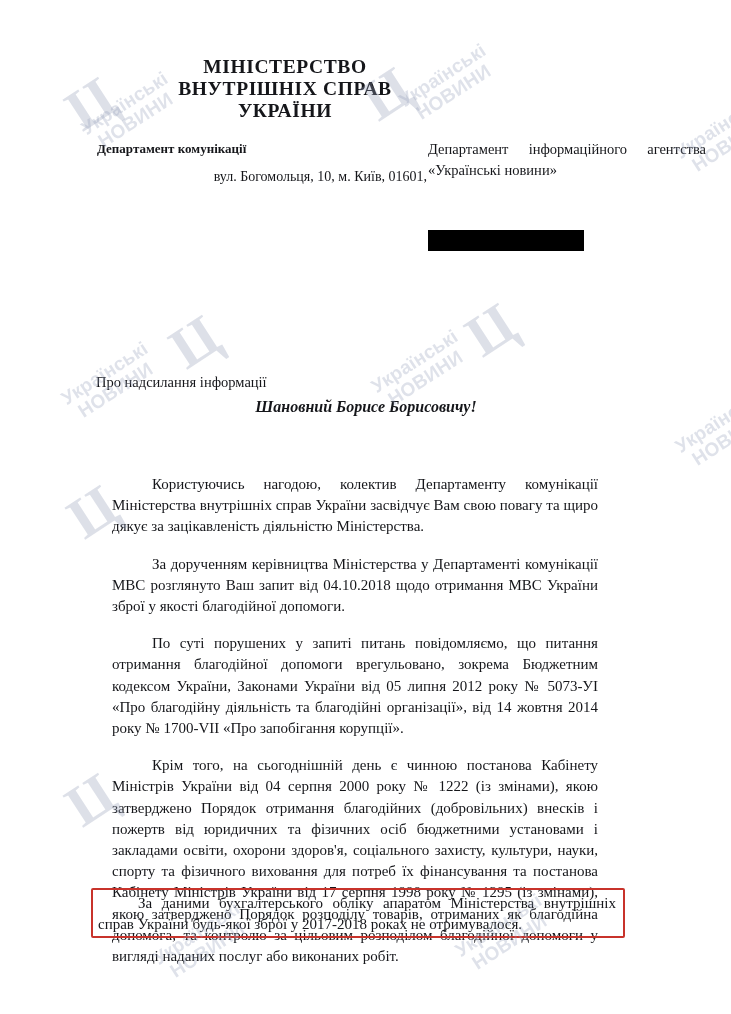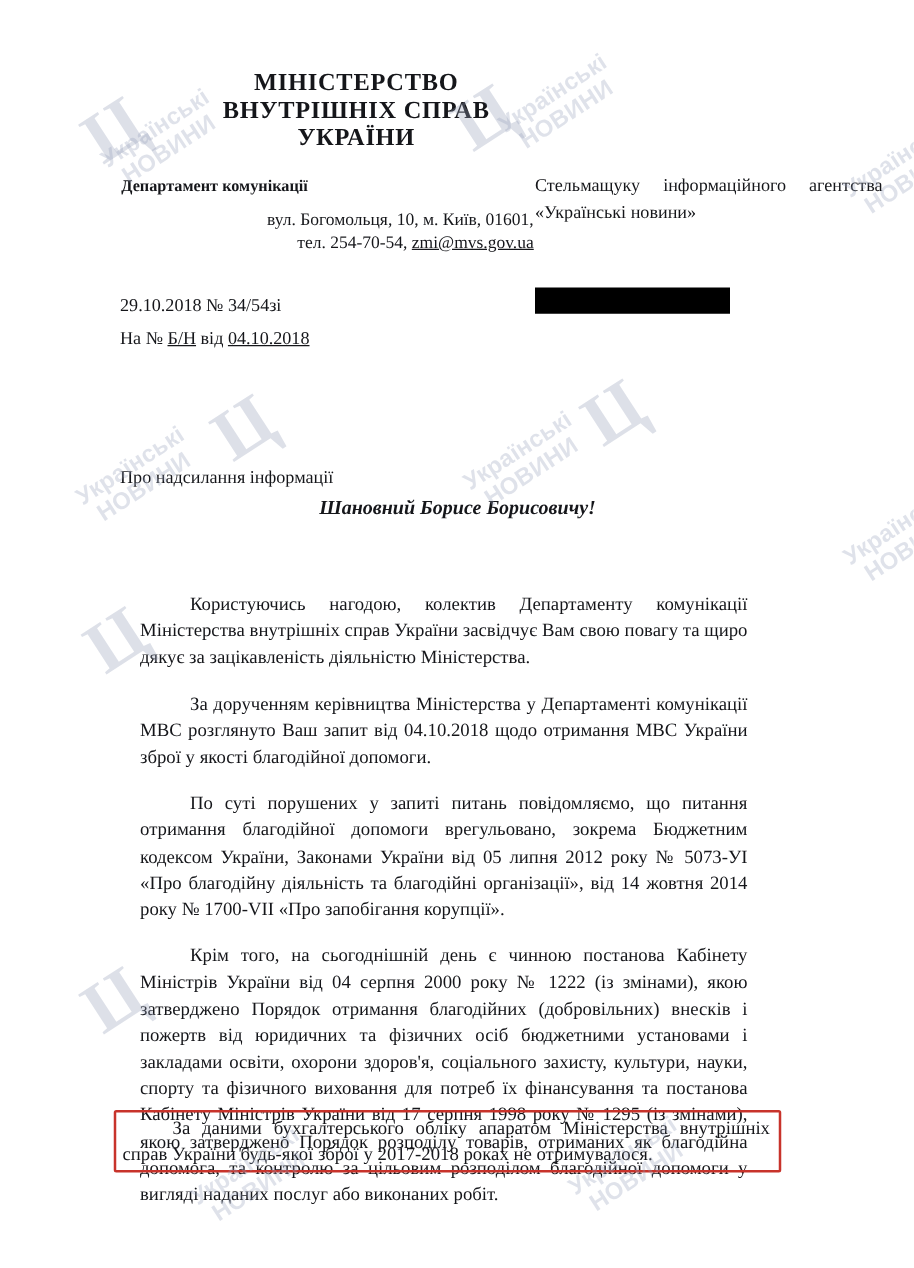--- a/index.html
+++ b/index.html
@@ -211,30 +211,25 @@
 <div class="page">
 
   <div class="ministry-title">МІНІСТЕРСТВО
 ВНУТРІШНІХ  СПРАВ
 УКРАЇНИ</div>
 
   <div class="dept-title">Департамент комунікації</div>
 
   <div class="dept-address">
     <span>вул. Богомольця, 10, м. Київ, 01601,</span>
-    <span class="line2"><span>тел. 254-70-54, </span><span class="email">zmi@mvs.gov.ua</span></span>
   </div>
 
-  <div class="ref-block">
-    <div class="ref-line">29.10.2018 № 34/54зі</div>
-    <div class="ref-line"><span>На № </span><span class="u">Б/Н</span><span> від </span><span class="u">04.10.2018</span></div>
-  </div>
 
   <div class="addressee">
-    <span>Стельмащуку</span>
+    <span>Департамент</span>
     <span>інформаційного</span>
     <span>агентства «Українські новини»</span>
   </div>
 
   <div class="redaction"></div>
 
   <div class="subject">Про надсилання інформації</div>
 
   <div class="salutation">Шановний Борисе Борисовичу!</div>
 

